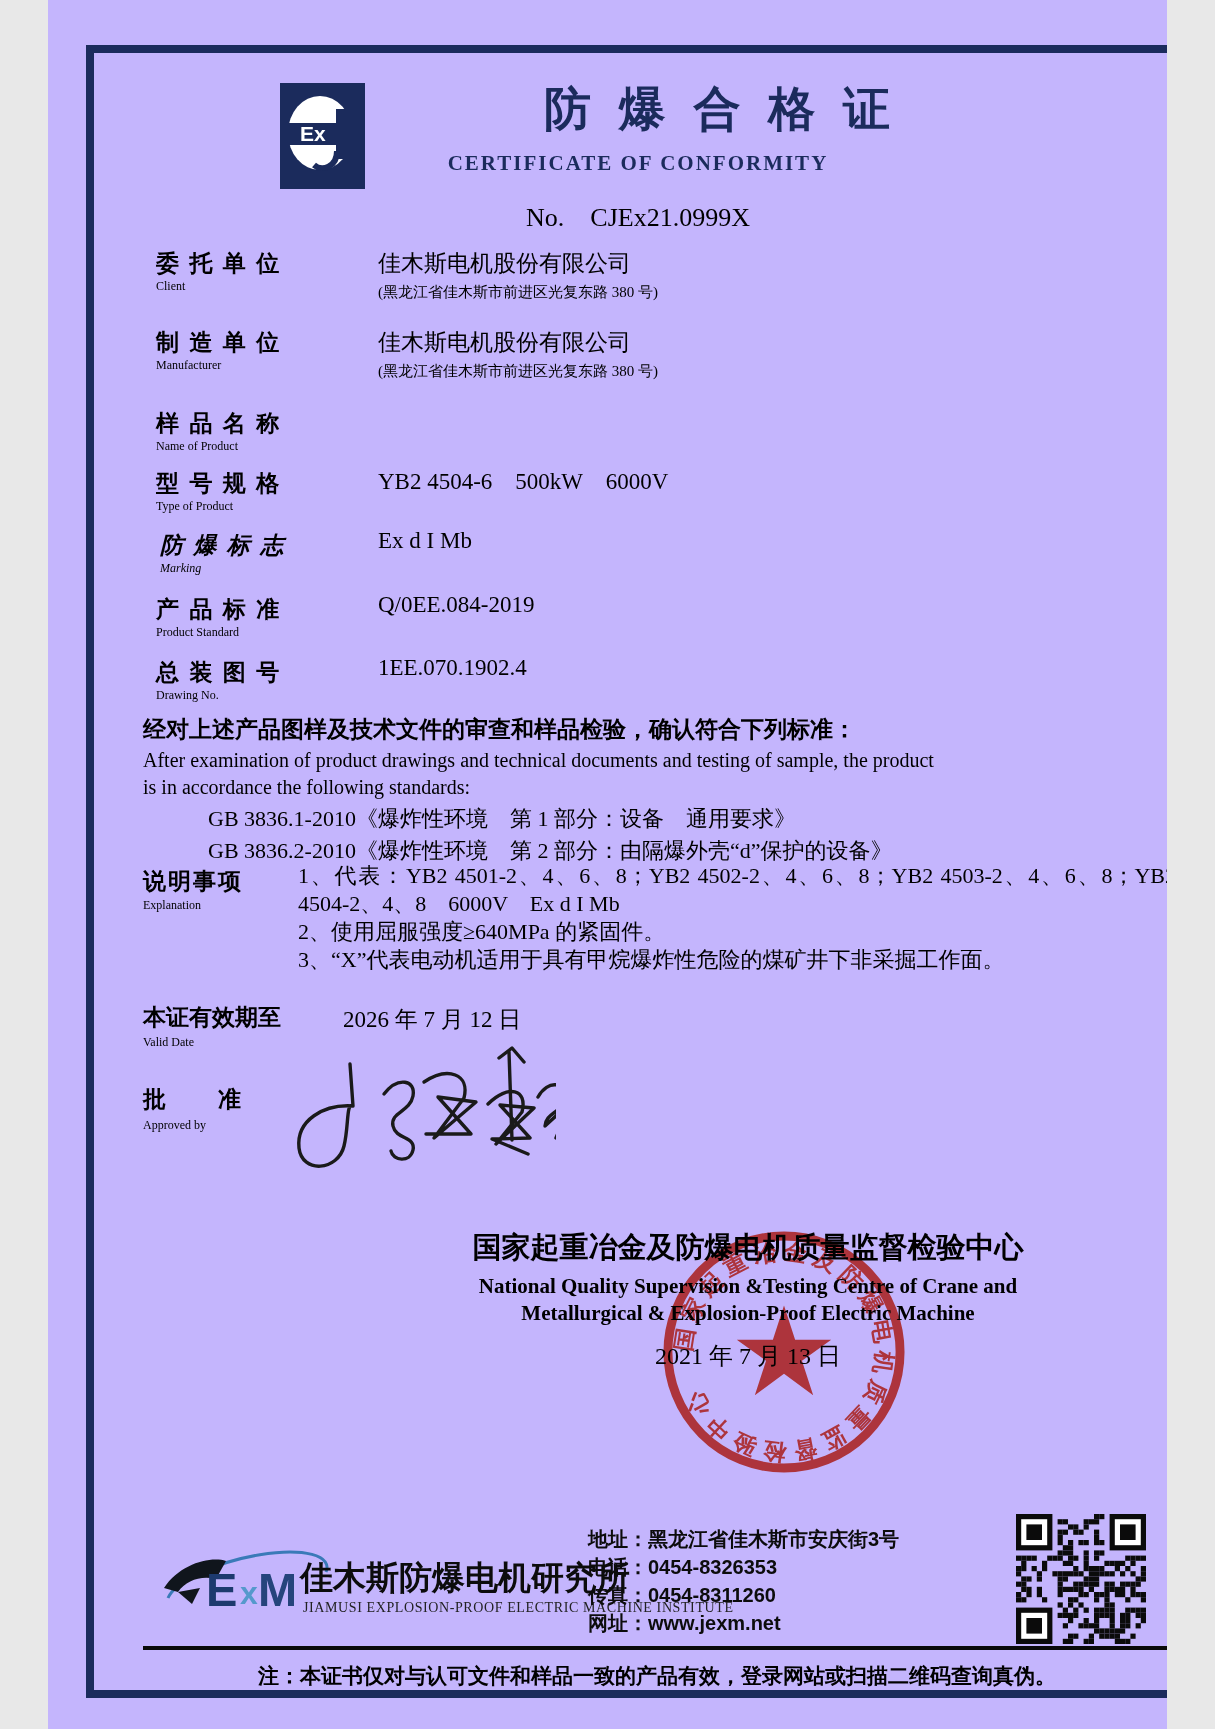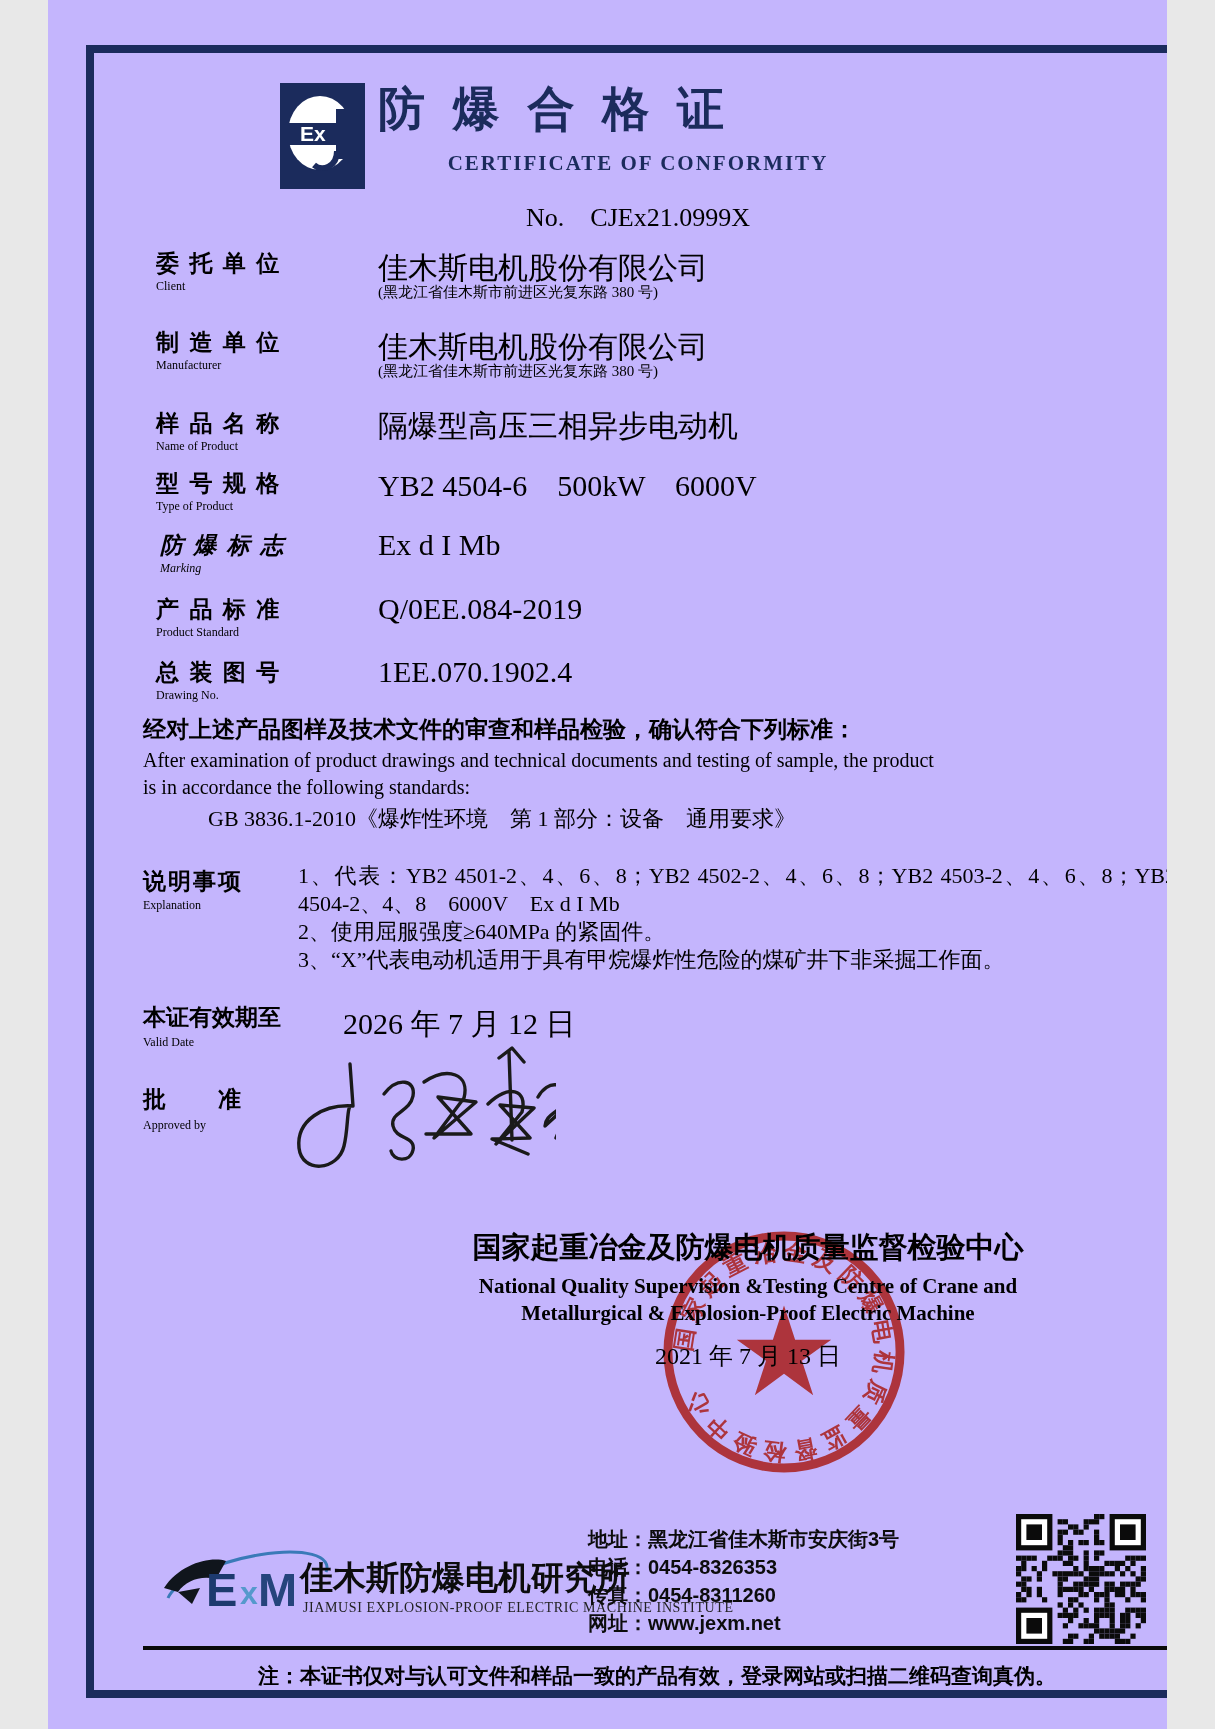--- a/index.html
+++ b/index.html
@@ -7,29 +7,29 @@
     --red:#de3526;
     --ink:#121212;
   }
   *{margin:0;padding:0;box-sizing:border-box;}
   body{background:#e8e8e8;font-family:"Liberation Serif","DejaVu Serif",serif;}
   .page{position:relative;width:1119px;height:1729px;background:#c4b5fd;margin:0 auto;overflow:hidden;color:var(--ink);}
   .frame{position:absolute;left:38px;top:45px;width:1139px;height:1653px;border:8px solid var(--navy);}
   .abs{position:absolute;}
 
   
-  .hdr-title{font-size:47px;font-weight:bold;color:var(--navy);letter-spacing:8px;text-align:left;}
+  .hdr-title{font-size:47px;font-weight:bold;color:var(--navy);letter-spacing:8px;text-align:right;}
   .hdr-sub{font-size:21px;font-weight:bold;color:var(--navy);letter-spacing:2px;text-align:center;margin-top:10px;}
   .cert-no{font-size:26px;text-align:center;color:#000;}
   .cert-no .num{margin-left:26px;}
 
   
   .lbl-zh{font-size:23px;font-weight:bold;font-family:"Liberation Sans","DejaVu Sans",sans-serif;letter-spacing:2px;color:#000;white-space:nowrap;}
   .lbl-en{font-size:12px;color:#000;white-space:nowrap;}
-  .f-val{font-size:30px;color:#000;white-space:nowrap;}
+  .f-val{font-size:23px;color:#000;white-space:nowrap;}
   .f-note{font-size:15px;color:#000;white-space:nowrap;}
 
   .stmt-zh{font-size:23px;font-weight:bold;font-family:Liberation Mono, monospace;color:#000;white-space:nowrap;}
   .stmt-en{font-size:20px;color:#000;white-space:nowrap;}
   .std-line{font-size:22px;color:#000;white-space:nowrap;}
 
   .expl-items{width:878px;font-size:22px;line-height:28px;color:#000;}
   .expl-items div{text-align:justify;}
 
   .issuer-blk{width:660px;text-align:center;}
@@ -79,21 +79,20 @@
     <div class="lbl-zh">制 造 单 位</div>
     <div class="lbl-en">Manufacturer</div>
   </div>
   <div class="abs f-val" style="left:330px;top:327px;">佳木斯电机股份有限公司</div>
   <div class="abs f-note" style="left:330px;top:362px;">(黑龙江省佳木斯市前进区光复东路 380 号)</div>
 
   <div class="abs" style="left:108px;top:408px;">
     <div class="lbl-zh">样 品 名 称</div>
     <div class="lbl-en">Name of Product</div>
   </div>
-  <div class="abs f-val" style="left:330px;top:406px;">隔爆型高压三相异步电动机</div>
 
   <div class="abs" style="left:108px;top:468px;">
     <div class="lbl-zh">型 号 规 格</div>
     <div class="lbl-en">Type of Product</div>
   </div>
   <div class="abs f-val" style="left:330px;top:466px;">YB2 4504-6　500kW　6000V</div>
 
   <div class="abs" style="left:112px;top:530px;font-style:italic;">
     <div class="lbl-zh">防 爆 标 志</div>
     <div class="lbl-en">Marking</div>
@@ -109,20 +108,21 @@
   <div class="abs" style="left:108px;top:657px;">
     <div class="lbl-zh">总 装 图 号</div>
     <div class="lbl-en">Drawing No.</div>
   </div>
   <div class="abs f-val" style="left:330px;top:655px;">1EE.070.1902.4</div>
 
   <div class="abs stmt-zh" style="left:95px;top:714px;">经对上述产品图样及技术文件的审查和样品检验，确认符合下列标准：</div>
   <div class="abs stmt-en" style="left:95px;top:749px;">After examination of product drawings and technical documents and testing of sample, the product</div>
   <div class="abs stmt-en" style="left:95px;top:776px;">is in accordance the following standards:</div>
   <div class="abs std-line" style="left:160px;top:804px;">GB 3836.1-2010《爆炸性环境　第 1 部分：设备　通用要求》</div>
+  <div class="abs std-line" style="left:160px;top:836px;">GB 3836.2-2010《爆炸性环境　第 2 部分：由隔爆外壳“d”保护的设备》</div>
 
   <div class="abs lbl-zh" style="left:95px;top:866px;">说明事项</div>
   <div class="abs lbl-en" style="left:95px;top:898px;">Explanation</div>
   <div class="abs expl-items" style="left:250px;top:862px;">
     <div>1、代表：YB2 4501-2、4、6、8；YB2 4502-2、4、6、8；YB2 4503-2、4、6、8；YB2 4504-2、4、8　6000V　Ex d I Mb</div>
     <div>2、使用屈服强度≥640MPa 的紧固件。</div>
     <div>3、“X”代表电动机适用于具有甲烷爆炸性危险的煤矿井下非采掘工作面。</div>
   </div>
 
   <div class="abs lbl-zh" style="left:95px;top:1002px;letter-spacing:0;">本证有效期至</div>

